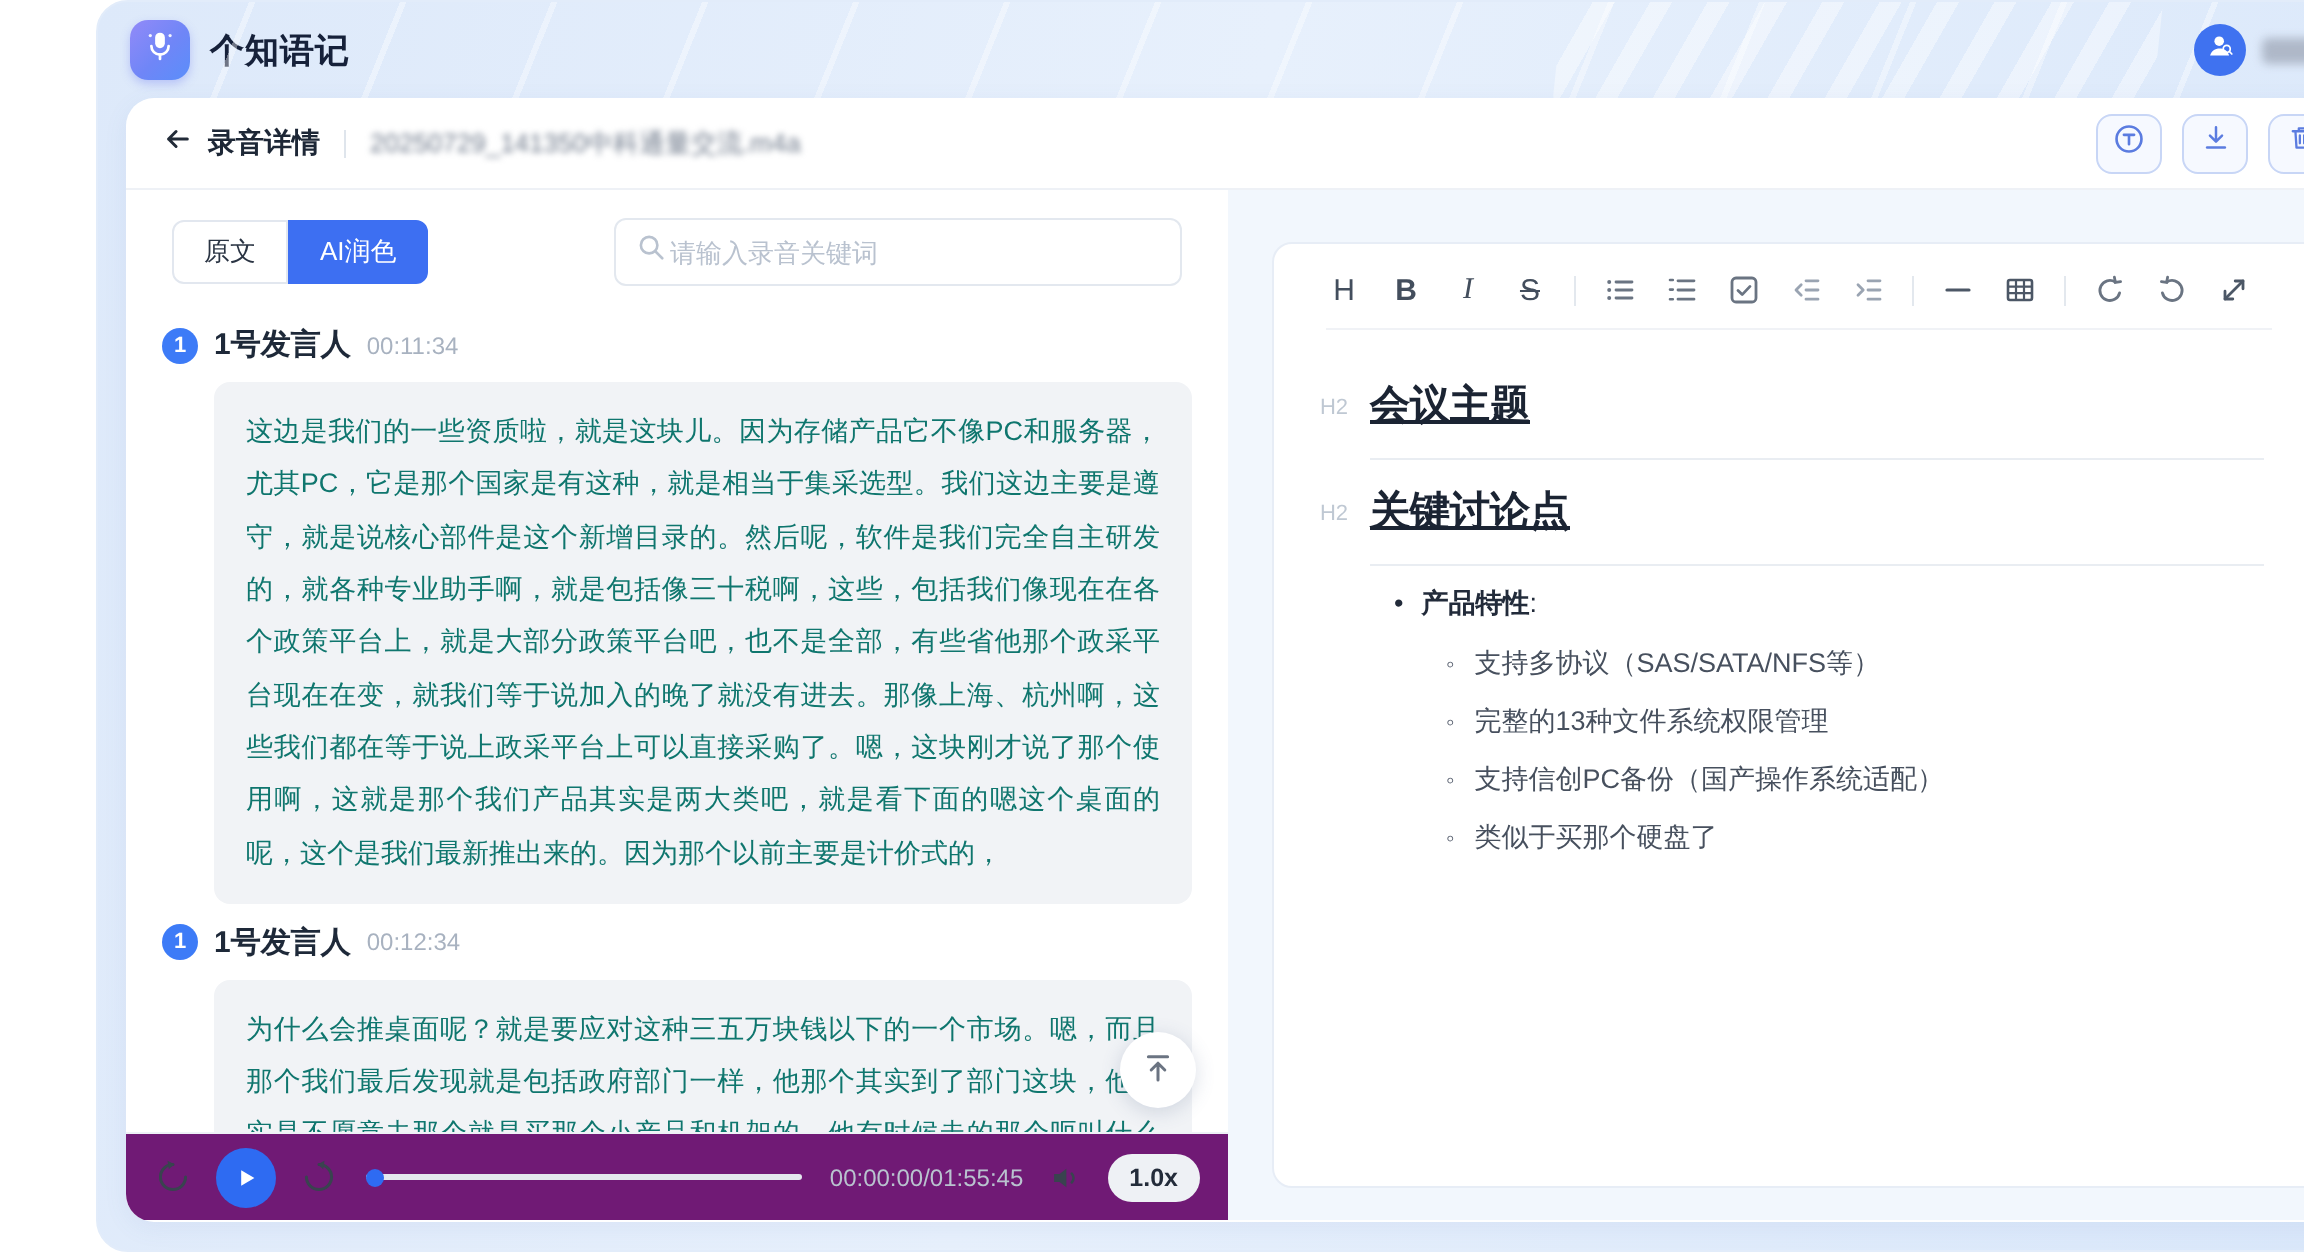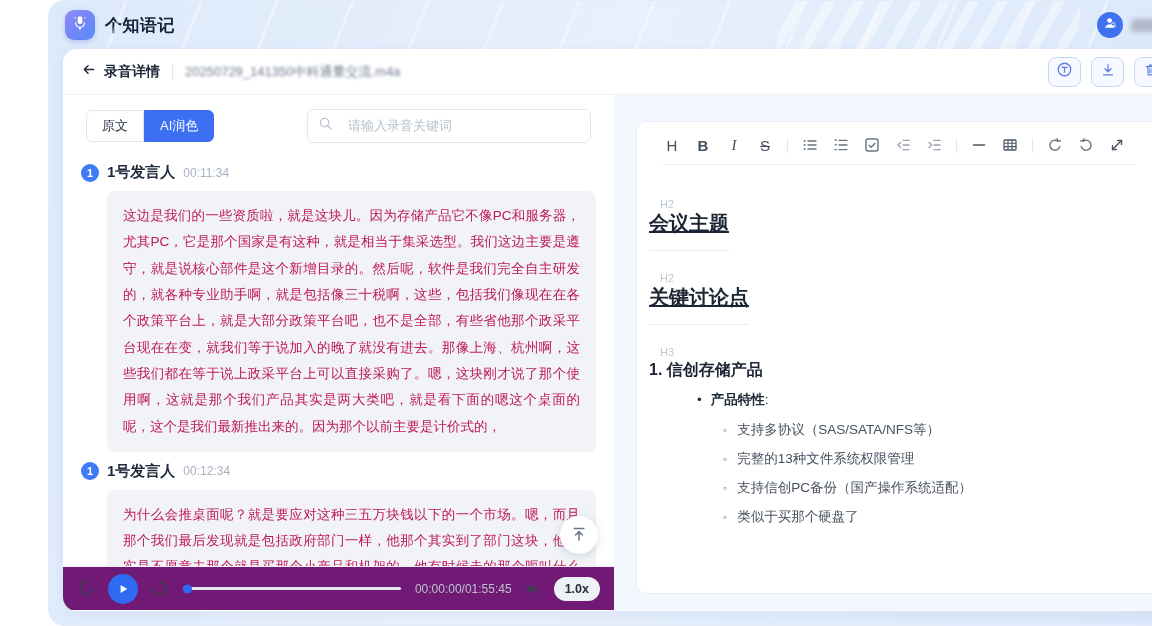--- a/index.html
+++ b/index.html
@@ -61,33 +61,33 @@
   .seg { display:flex; }
   .seg-btn {
     height:32px; padding:0 15px; font-size:13px; display:flex; align-items:center;
     background:#fff; border:1px solid #e2e7ef; color:#2a3443; cursor:pointer;
   }
   .seg-btn:first-child { border-radius:6px 0 0 6px; }
   .seg-btn:last-child { border-radius:0 6px 6px 0; }
   .seg-btn.active { background:#3d6ff2; border-color:#3d6ff2; color:#fff; }
   .search {
     width:284px; height:34px; border:1px solid #e3e8ef; border-radius:6px;
-    display:flex; align-items:center; padding:0 10px; gap:15px; background:#fff;font-family:Liberation Mono, monospace;
+    display:flex; align-items:center; padding:0 10px; gap:2px; background:#fff;
   }
   .search input { border:none; outline:none; flex:1; font-size:13px; color:#333; font-family:inherit; }
   .search input::placeholder { color:#b9c2cf; }
 
   .transcript { flex:1; overflow:hidden; padding:0 18px; }
   .mhead { display:flex; align-items:center; gap:8px; margin:10px 0 9px; }
   .badge { width:18px; height:18px; border-radius:50%; color:#fff; font-size:11px; font-weight:bold; display:flex; align-items:center; justify-content:center; flex:none; }
   .mname { font-size:15px; font-weight:bold; color:#1e2939; }
   .mtime { font-size:12px; color:#a8b2c0; }
   .bubble {
     margin-left:26px; background:#f1f3f6; border-radius:8px; padding:12px 16px;
-    font-size:13.5px; line-height:1.95; color:#be185d; text-align:justify;
+    font-size:13.5px; line-height:1.95; color:#0f766e; text-align:justify;
   }
   .scrolltop {
     position:absolute; right:16px; bottom:56px; width:38px; height:38px; border-radius:50%;
     background:#fff; border:none; box-shadow:0 2px 10px rgba(70,90,130,.2);
     display:flex; align-items:center; justify-content:center; cursor:pointer; z-index:3;
   }
 
   .player { height:44px; border-top:1px solid #eef1f6; display:flex; align-items:center; gap:12px; padding:0 14px; background:#701a75; }
   .pic { display:flex; align-items:center; justify-content:center; cursor:pointer; }
   .play { width:30px; height:30px; border-radius:50%; background:#2e6bf2; display:flex; align-items:center; justify-content:center; cursor:pointer; flex:none; }
@@ -109,21 +109,21 @@
   .doccard {
     flex:1; margin-top:12px; background:#fff; border:1px solid #e7edf6; border-radius:10px;
     display:flex; flex-direction:column; overflow:hidden;
   }
   .etoolbar { display:flex; align-items:center; gap:13px; margin:14px 26px 0; padding-bottom:10px; border-bottom:1px solid #f0f2f6; }
   .ticon { width:18px; height:18px; display:flex; align-items:center; justify-content:center; cursor:pointer; color:#4c5766; }
   .ticon .tl { font-size:15px; color:#434e5d; }
   .tsep { width:1px; height:15px; background:#e3e8ee; flex:none; }
 
   .doc { flex:1; overflow:hidden; padding:12px 30px 10px 12px; }
-  .hrow { display:flex; align-items:flex-start; margin-top:12px;flex-direction:column; }
+  .hrow { display:flex; align-items:flex-start; margin-top:12px; }
   .tag { width:36px; text-align:center; color:#bfc8d3; font-size:11px; padding-top:9px; flex:none; }
   .dh2 { flex:1; font-size:20px; font-weight:bold; color:#1b2433; border-bottom:1px solid #e9edf2; padding-bottom:13px;text-decoration:underline; }
   .dh3 { flex:1; font-size:16px; font-weight:bold; color:#1b2433; padding-top:2px; }
   .plainlines { margin:10px 0 4px 58px; }
   .pline { font-size:13.5px; color:#3d4553; line-height:2.2; }
   ul.l1 { list-style:none; margin:6px 0 0 48px; }
   ul.l1 > li { margin:5px 0; }
   .b1 { font-size:13.5px; color:#222b3a; line-height:1.9; }
   .b1::before { content:"•"; margin-right:9px; color:#222b3a; }
   .lbl { font-weight:bold; }
@@ -366,24 +366,20 @@
             </div>
           <div class="doc" id="doc">
               <div class="hrow">
                 <span class="tag">H2</span>
                 <div class="dh2">会议主题</div>
               </div>
               <div class="hrow">
                 <span class="tag">H2</span>
                 <div class="dh2">关键讨论点</div>
               </div>
-              <div class="hrow">
-                <span class="tag">H3</span>
-                <div class="dh3">1. 信创存储产品</div>
-              </div>
               <ul class="l1">
                 <li class="b1"><span class="lbl">产品特性</span>:<ul class="l2">
                     <li>支持多协议（SAS/SATA/NFS等）</li>
                     <li>完整的13种文件系统权限管理</li>
                     <li>支持信创PC备份（国产操作系统适配）</li>
                     <li>类似于买那个硬盘了</li>
                   </ul></li>
               </ul>
             </div>
         </div>

